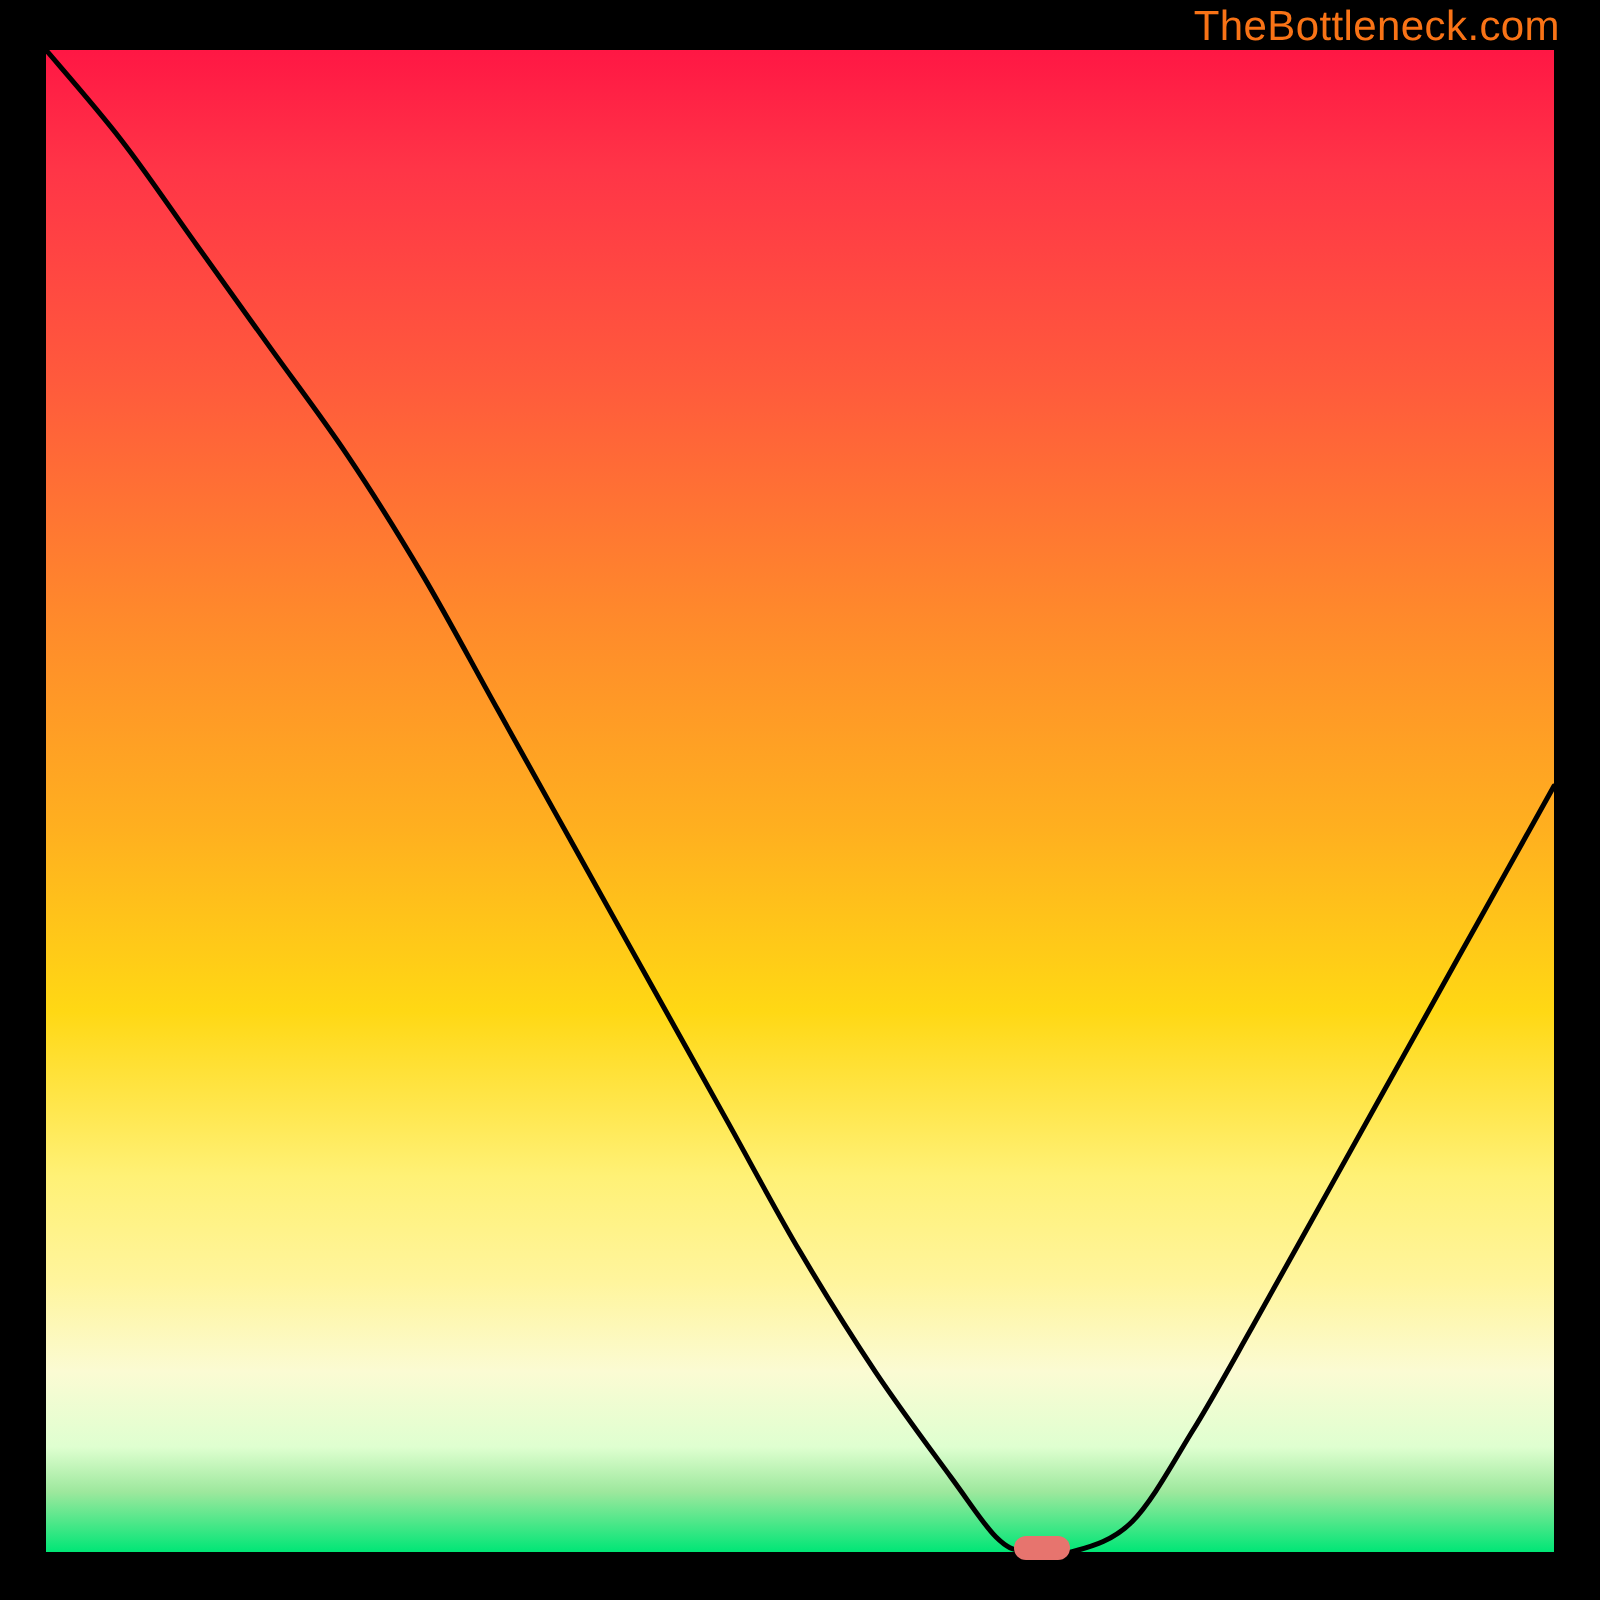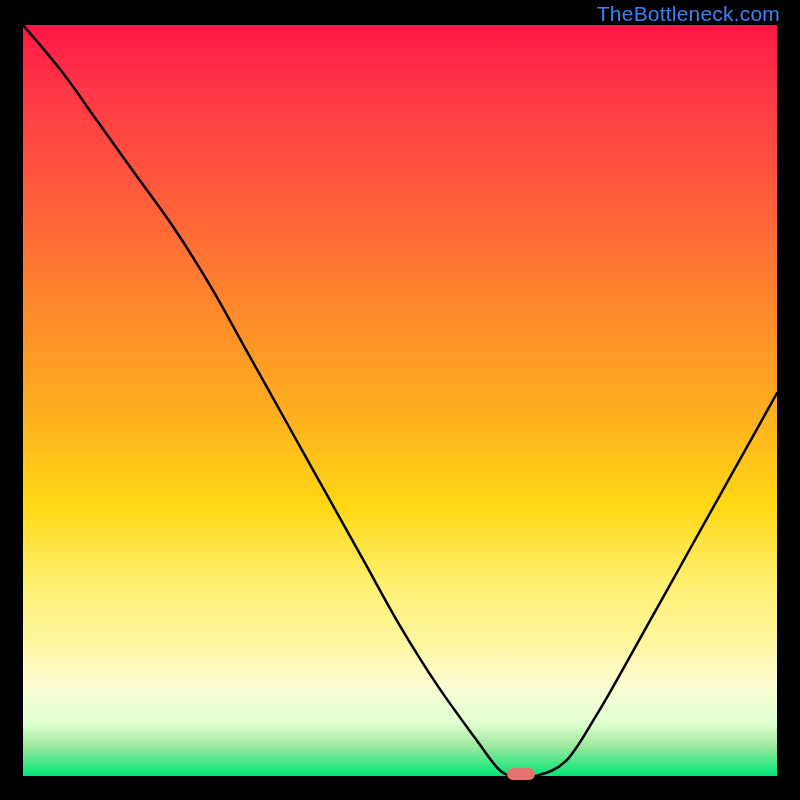--- a/index.html
+++ b/index.html
@@ -42,21 +42,21 @@
     position: absolute;
     left: 23px;
     top: 25px;
     width: 754px;
     height: 751px;
   }
   .watermark {
     position: absolute;
     top: 2px;
     right: 20px;
-    color: #3b82f6;
+    color: #f97316;
     font-size: 21px;
     font-weight: 500;
     letter-spacing: 0.2px;
   }
   .marker {
     position: absolute;
     width: 28px;
     height: 12px;
     border-radius: 7px;
     background: #e7746e;

